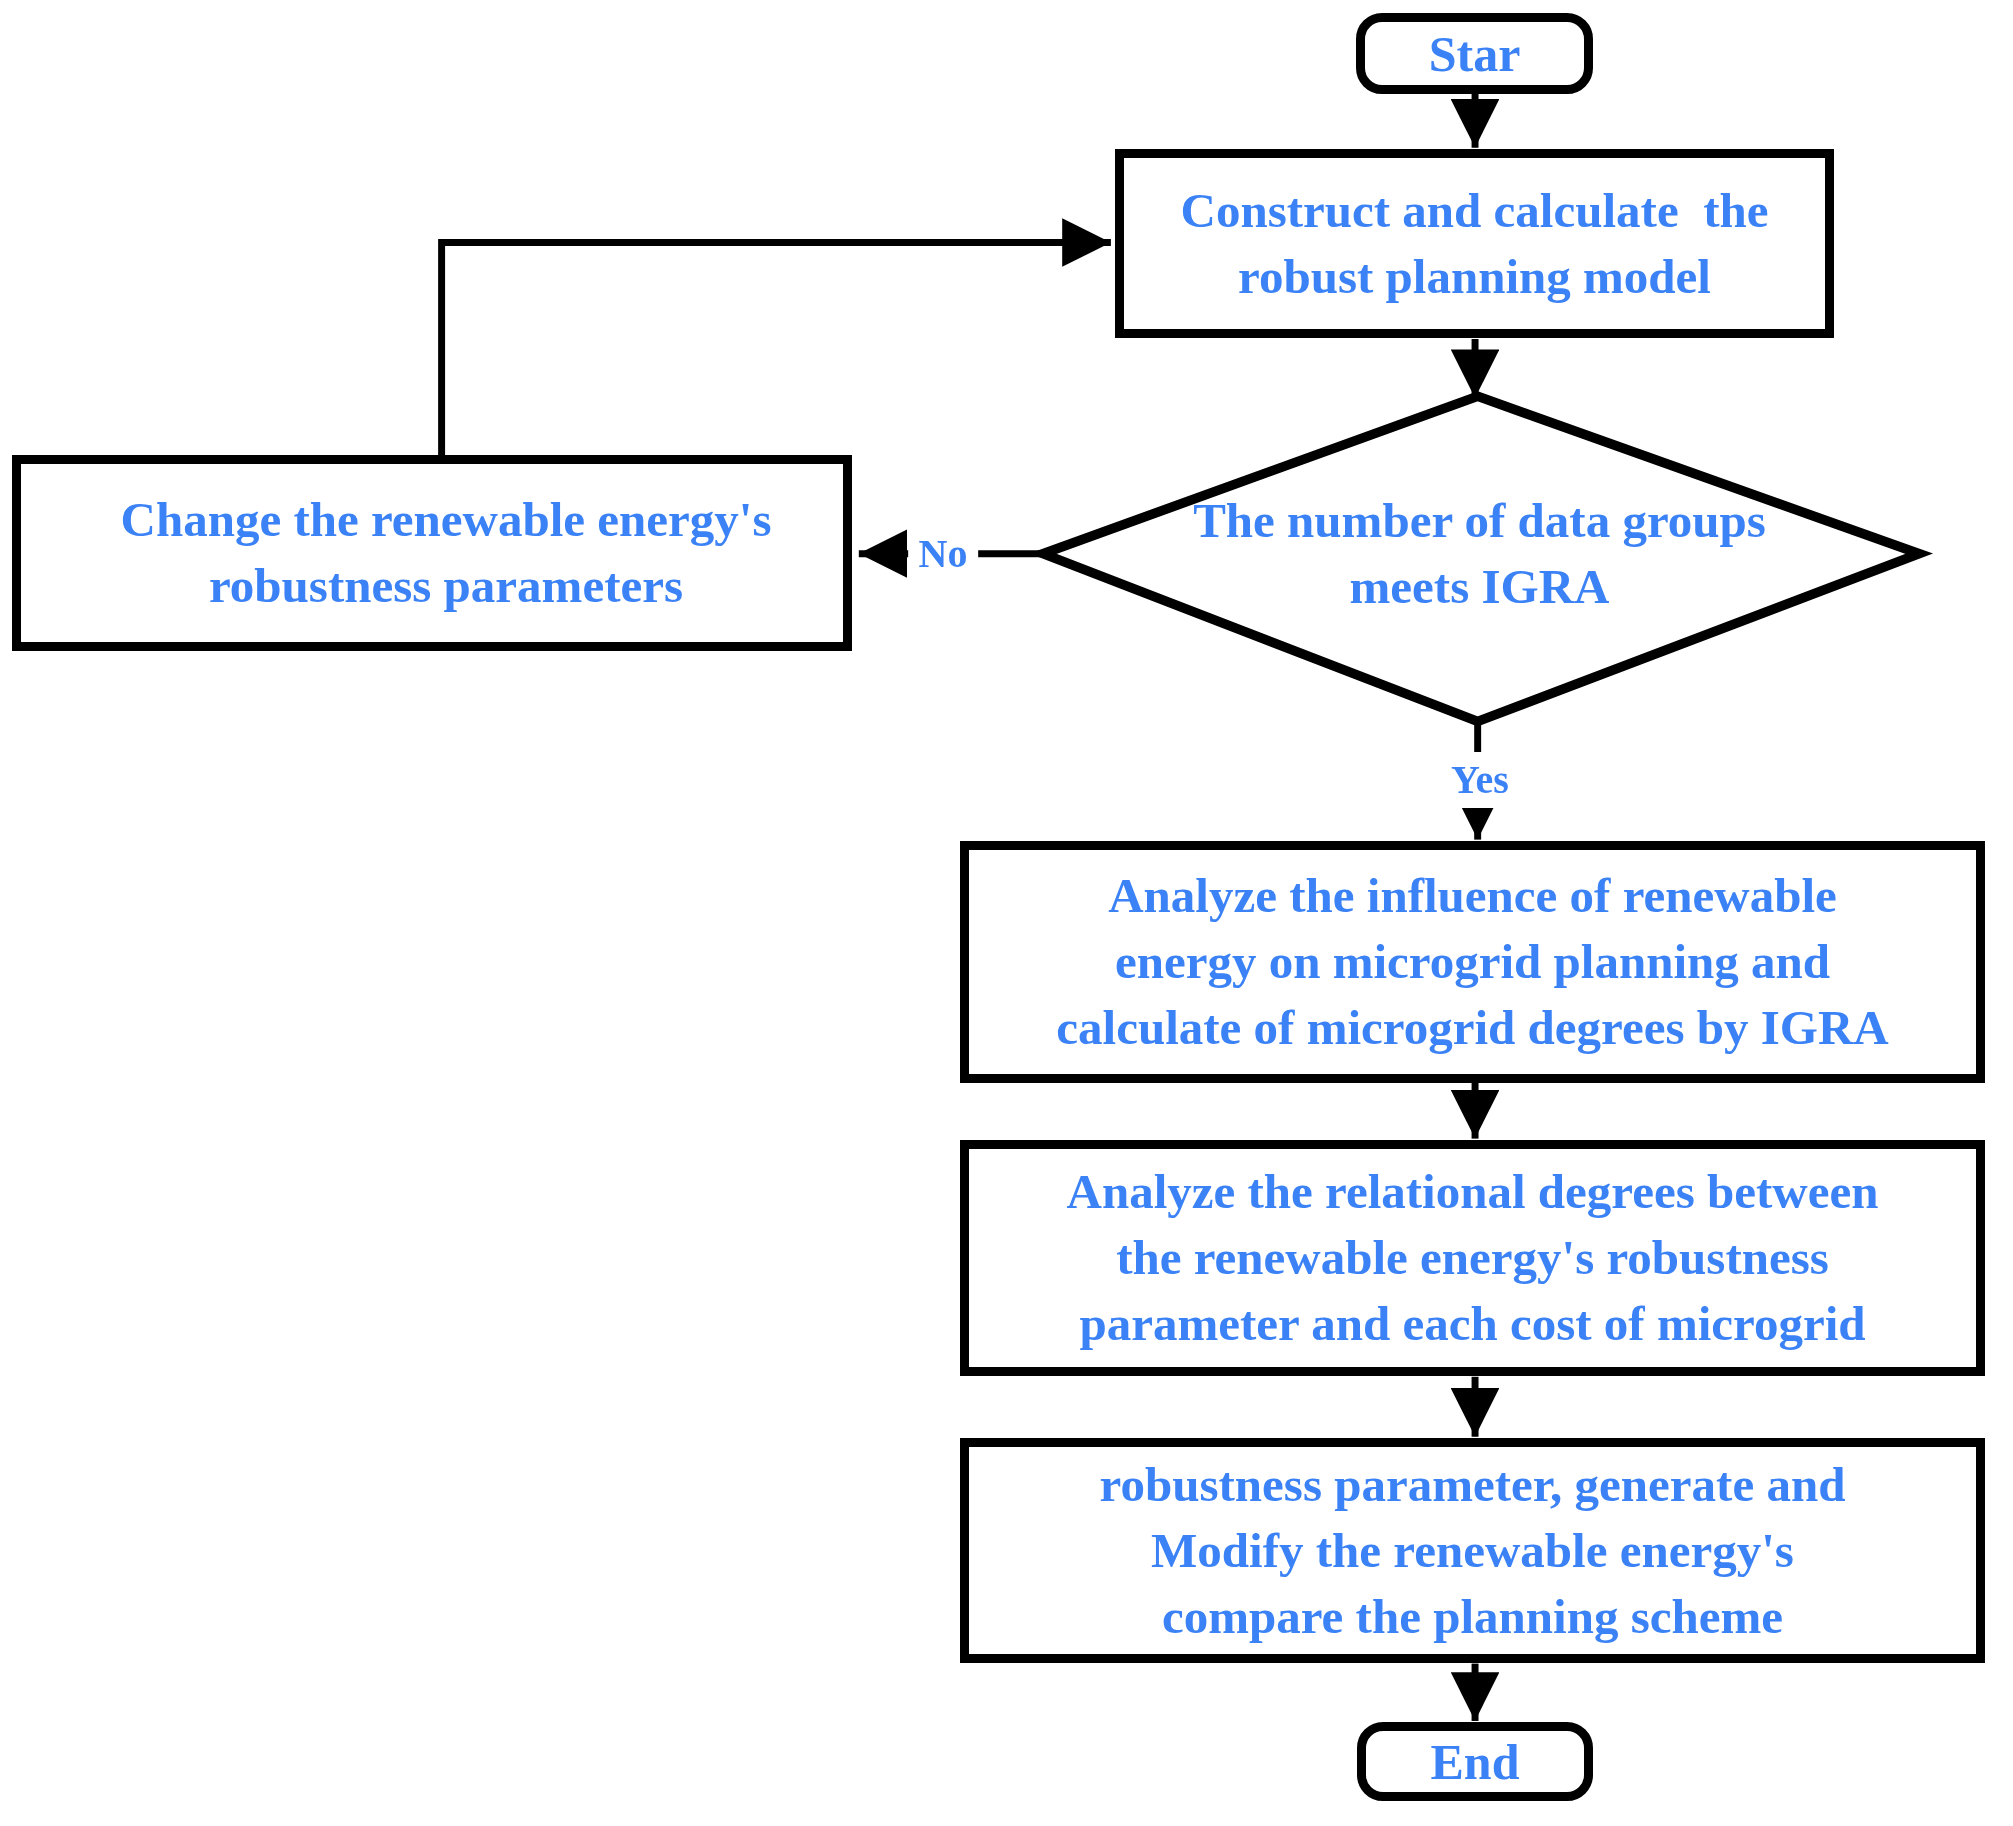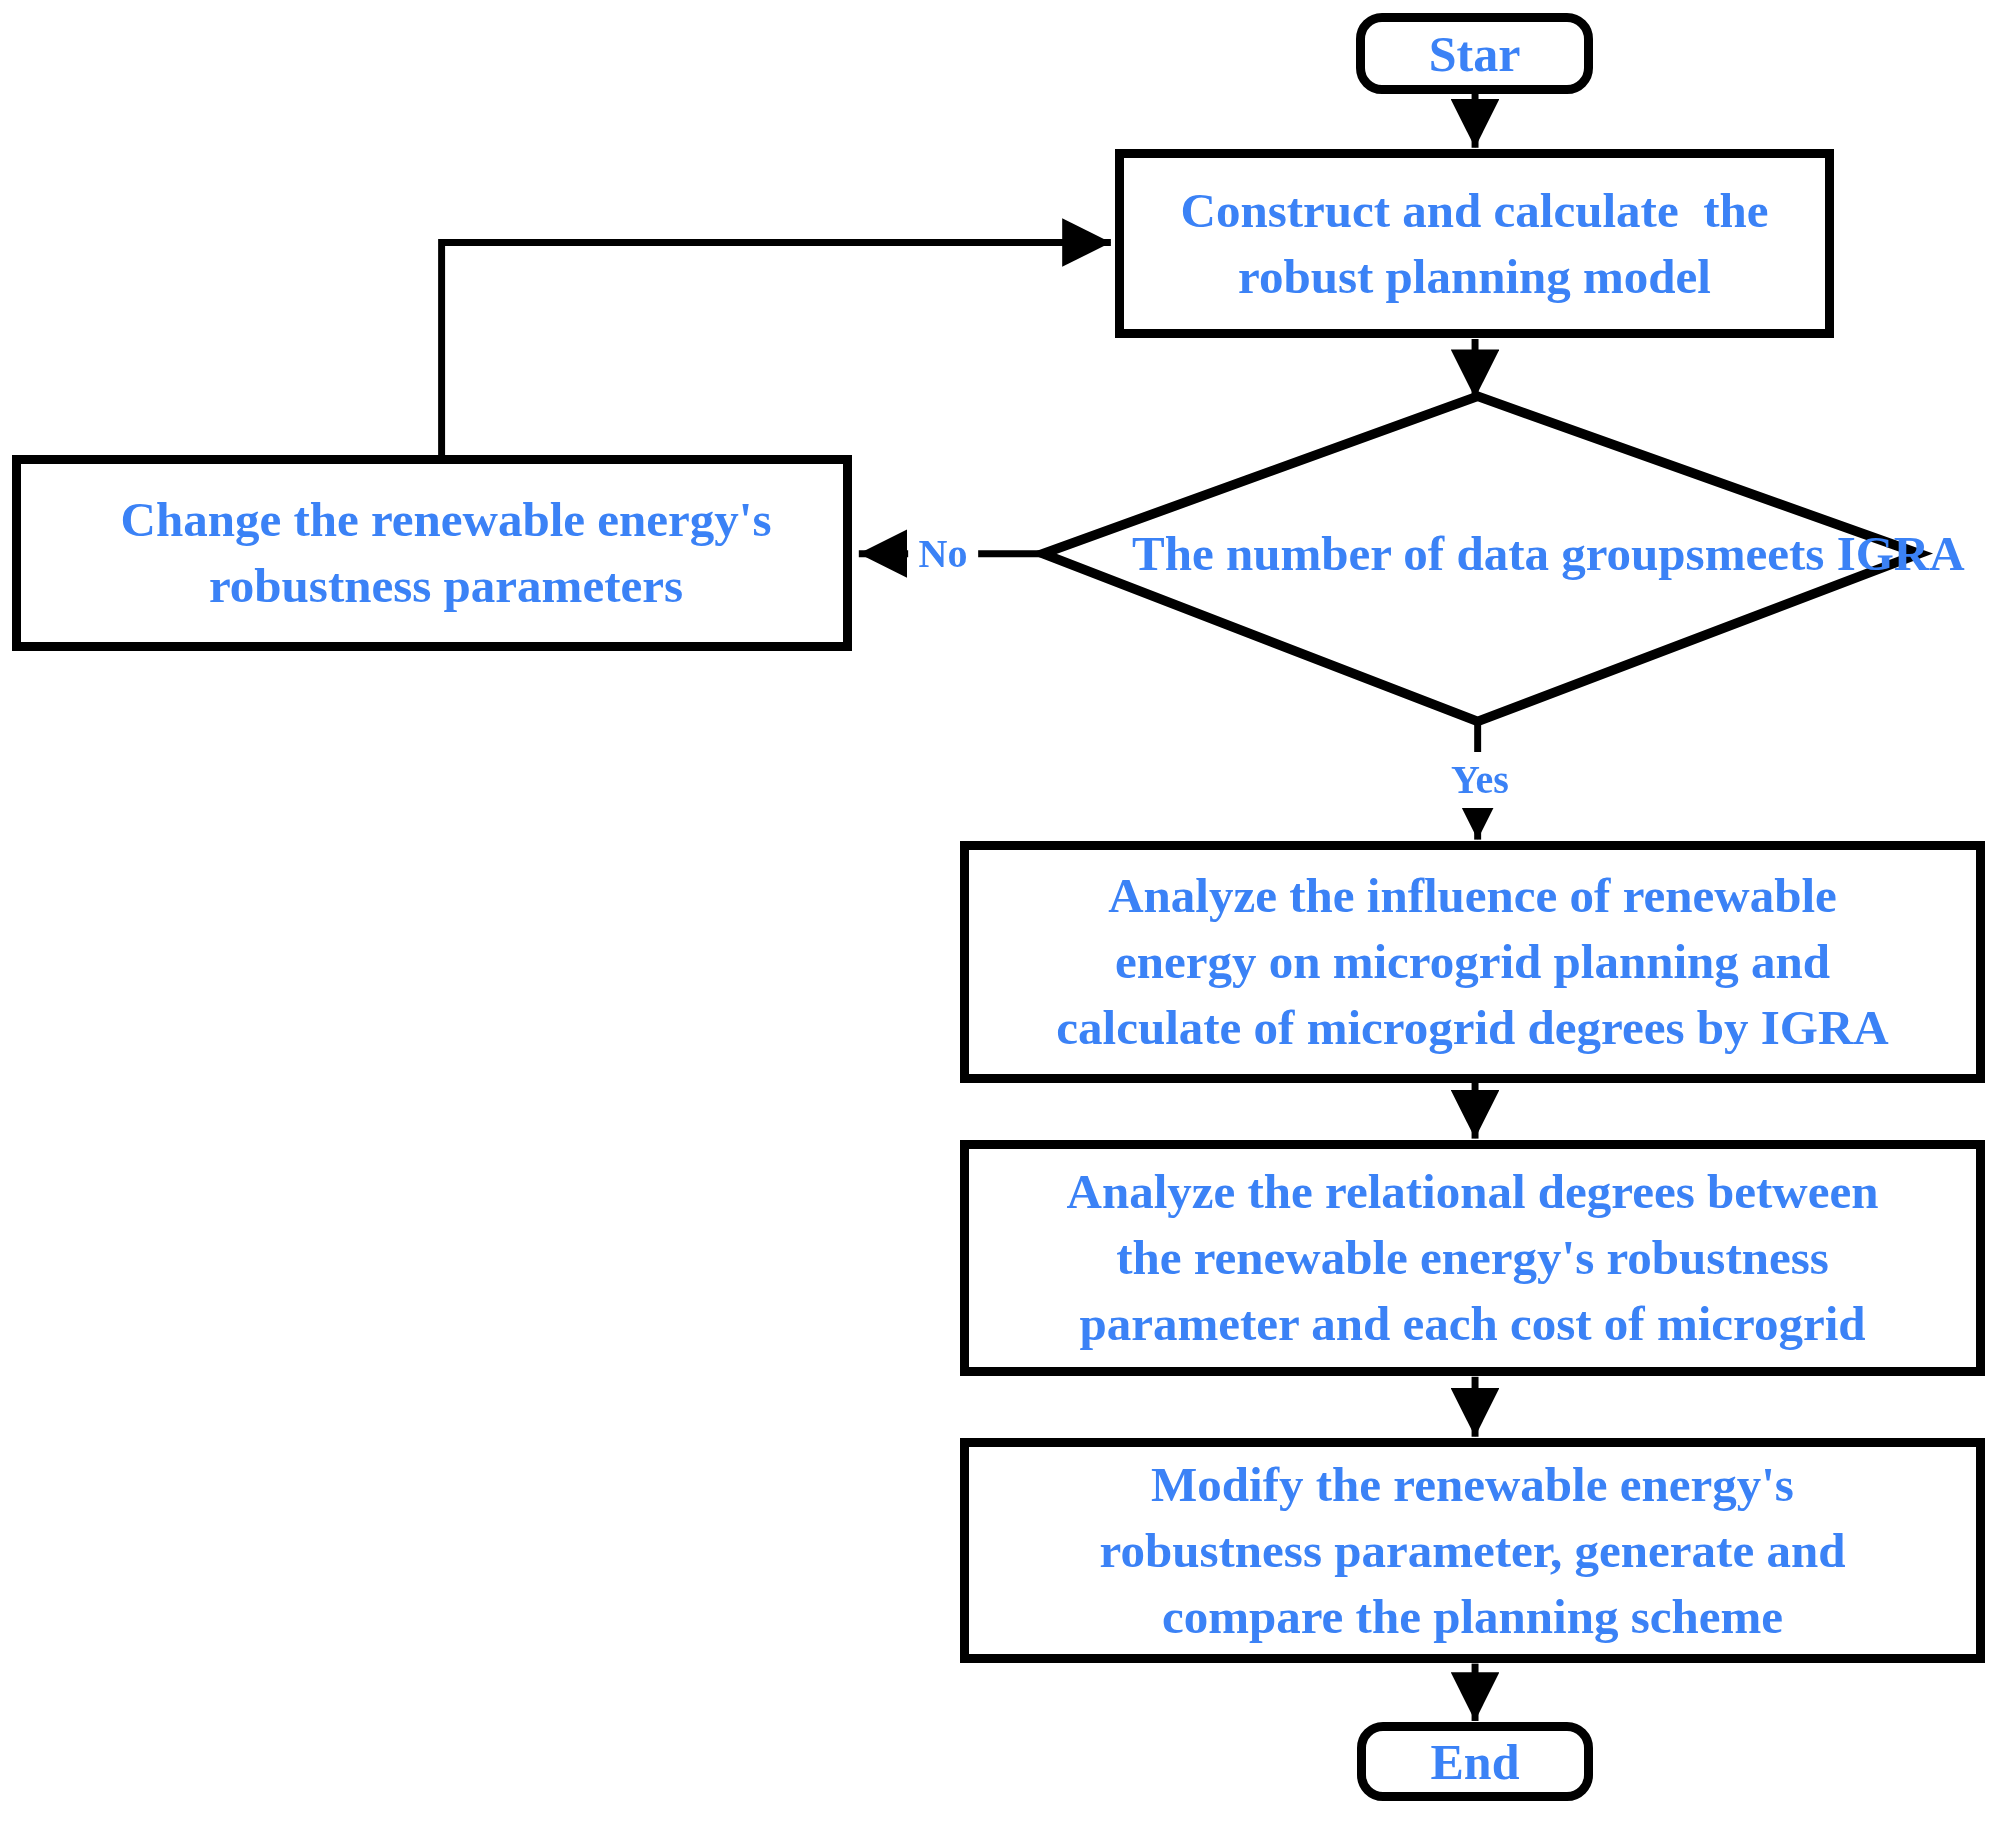--- a/index.html
+++ b/index.html
@@ -56,21 +56,23 @@
   .n-modify     { left: 960px; top: 1438px; width: 1025px; height: 225px; }
   .n-end        { left: 1357px; top: 1722px; width: 236px;  height: 79px;  }
   
   .diamond-label {
     position: absolute;
     left: 1132px;
     top: 474px;
     width: 695px;
     height: 160px;
     display: flex;
+    flex-direction: column;
     align-items: center;
+    justify-content: center;
     text-align: center;
   }
   .diamond-label .tl {
     white-space: pre;
     font-size: 49px;
     line-height: 66px;
   }
   
   .branch-label {
     position: absolute;
@@ -144,22 +146,22 @@
     <div class="tl">calculate of microgrid degrees by IGRA</div>
   </div>
 
   <div class="node n-analyze2">
     <div class="tl">Analyze the relational degrees between</div>
     <div class="tl">the renewable energy's robustness</div>
     <div class="tl">parameter and each cost of microgrid</div>
   </div>
 
   <div class="node n-modify">
+    <div class="tl">robustness parameter, generate and</div>
     <div class="tl">Modify the renewable energy's</div>
-    <div class="tl">robustness parameter, generate and</div>
     <div class="tl">compare the planning scheme</div>
   </div>
 
   <div class="node terminal n-end">
     <div class="tl">End</div>
   </div>
 
 </div>
 
 

